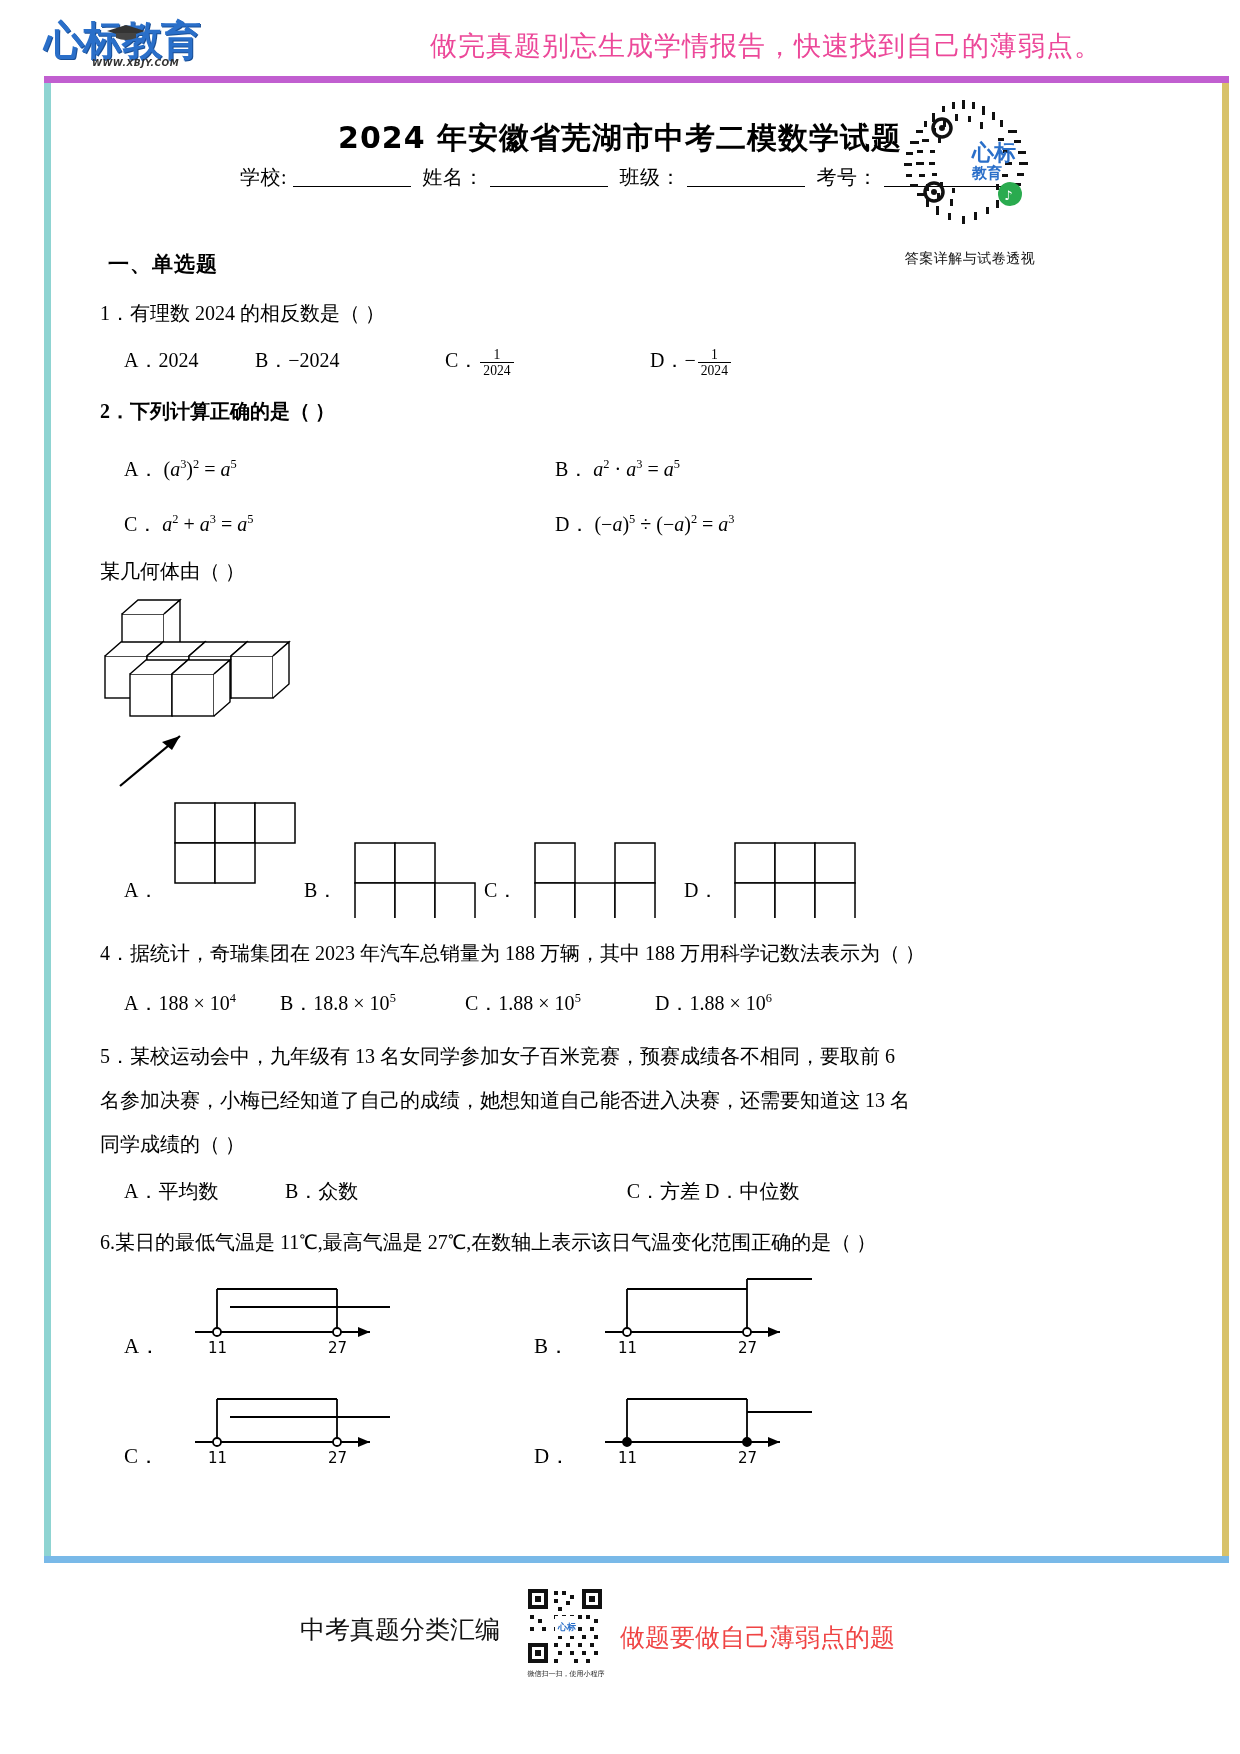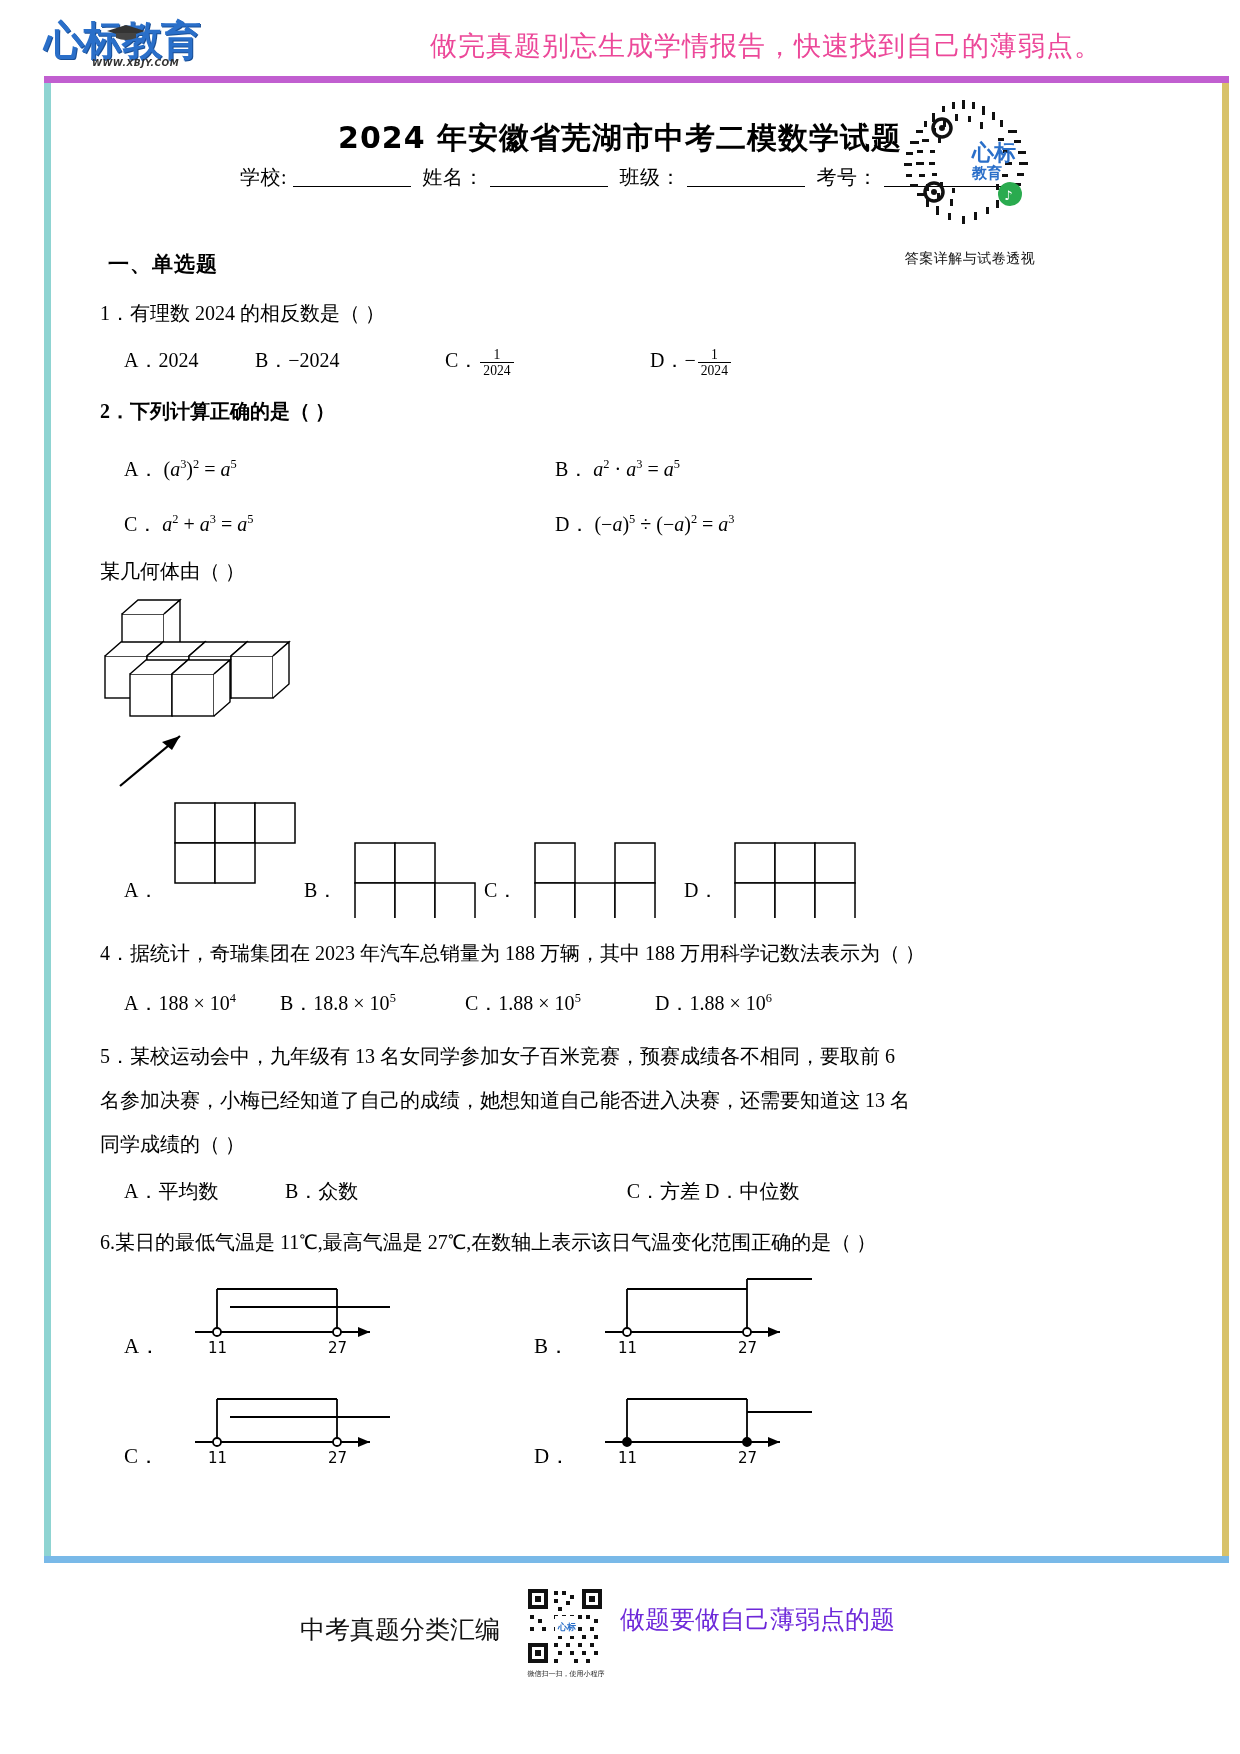--- a/index.html
+++ b/index.html
@@ -87,22 +87,22 @@
   
   .fig { position:relative; }
 
   
   .footer { position:absolute; left:0; top:1585px; width:1240px; height:110px; }
   .footer-left {
     position:absolute; left:300px; top:28px;
     font-size:25px; font-family:"DejaVu Sans", sans-serif; color:#111;
   }
   .footer-right {
-    position:absolute; left:620px; top:18px;
-    font-size:25px; font-family:Liberation Serif, serif; color:#6d28d9;
+    position:absolute; left:620px; top:36px;
+    font-size:25px; font-family:Liberation Serif, serif; color:#ef4444;
   }
   .footer-qr { position:absolute; left:524px; top:0px; width:82px; height:82px; }
   .footer-qr-cap {
     position:absolute; left:512px; top:84px; width:108px;
     text-align:center; font-size:7px; color:#222;
     font-family:"DejaVu Sans", sans-serif;
   }
 </style>
 </head>
 <body>

